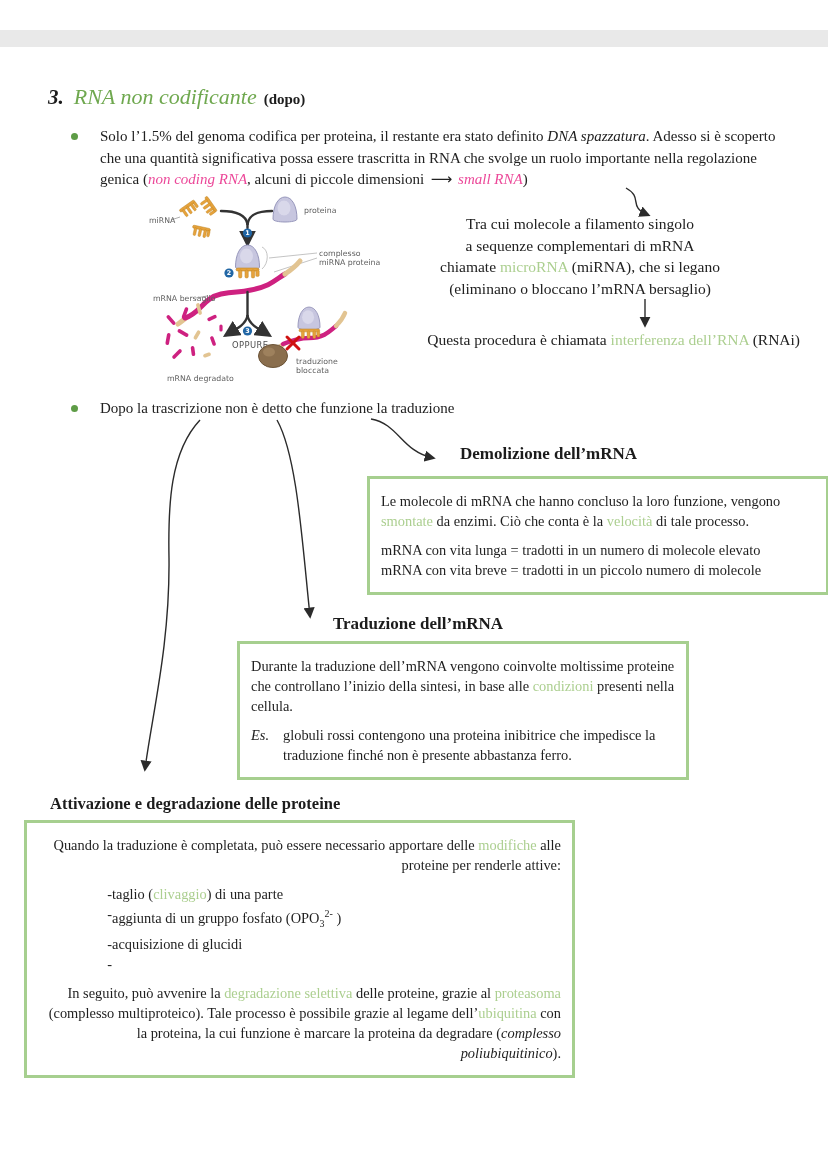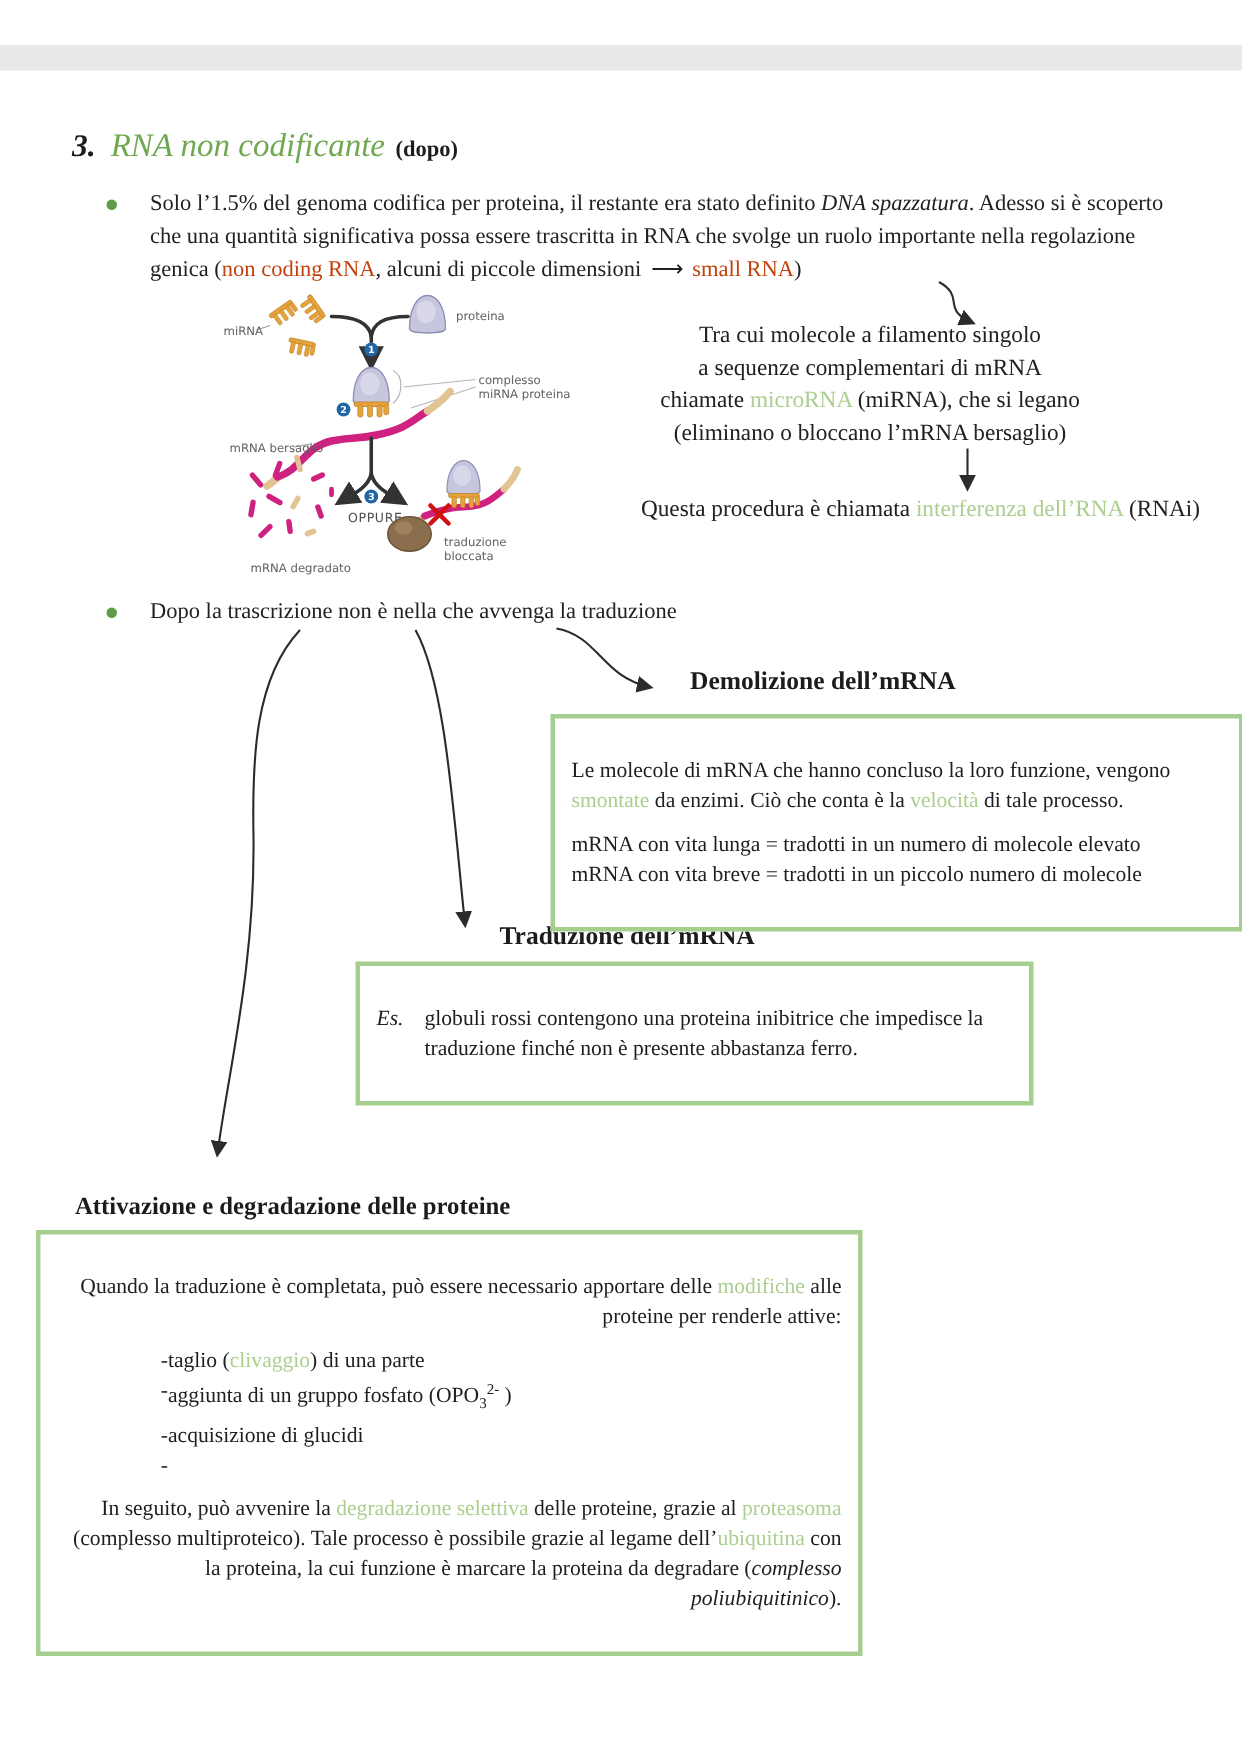--- a/index.html
+++ b/index.html
@@ -12,35 +12,35 @@
   .tnum{font-style:italic;font-weight:bold;font-size:21px;color:#1d1d1d;margin-right:10px;}
   .tmain{font-style:italic;font-size:22px;color:#6fa84f;}
   .tsub{font-weight:bold;font-size:15px;color:#1d1d1d;margin-left:7px;}
   
   .dot{width:7px;height:7px;border-radius:50%;background:#5e9c46;}
   .para{font-size:15px;line-height:21.5px;}
   .b1{left:100px;top:126px;width:696px;}
   .b2{left:100px;top:398px;width:600px;}
   
   .g{color:#accf90;}
-  .gi{color:#c2410c;}
+  .gi{color:#ec4899;font-style:italic;}
   .i{font-style:italic;}
   .sub{vertical-align:sub;font-size:10px;}
   .sup{vertical-align:super;font-size:10px;}
   .arr{font-family:"DejaVu Sans",sans-serif;letter-spacing:-1px;padding:0 3px;}
   
   .mirna{top:213px;right:28px;width:440px;text-align:center;font-size:15.5px;line-height:21.5px;}
   .rnai{top:331px;right:28px;width:540px;text-align:right;font-size:15.5px;}
   
   .shead{font-weight:bold;font-size:17px;color:#1c1c1c;white-space:nowrap;}
   .h-dem{left:460px;top:444px;}
   .h-tra{left:333px;top:614px;}
   .h-att{left:50px;top:794px;font-size:16.5px;}
   
-  .box{border:3px solid #a6cf8f;background:#fff;padding:25px 11px;font-size:14.4px;line-height:20px;color:#1e1e1e;}
+  .box{border:3px solid #a6cf8f;background:#fff;padding:12px 11px;font-size:14.4px;line-height:20px;color:#1e1e1e;}
   .box-dem{left:367px;top:476px;width:434px;}
   .box-tra{left:237px;top:641px;width:424px;}
   .box-att{left:24px;top:820px;width:523px;text-align:right;}
   .box p{margin:0 0 9px 0;}
   .box p:last-child{margin-bottom:0;}
   .tightlines div{margin:0;}
   .eswrap{display:flex;margin-top:0;}
   .eslabel{font-style:italic;width:32px;flex:0 0 32px;}
   .estext{flex:1;}
   .list{margin:9px 0 9px 46px;}
@@ -168,35 +168,36 @@
   <div class="abs mirna">
     <div><span>Tra cui molecole a filamento singolo</span></div>
     <div><span>a sequenze complementari di mRNA</span></div>
     <div><span>chiamate </span><span class="g">microRNA</span><span> (miRNA), che si legano</span></div>
     <div><span>(eliminano o bloccano l’mRNA bersaglio)</span></div>
   </div>
 
   <div class="abs rnai"><span>Questa procedura è chiamata </span><span class="g">interferenza dell’RNA</span><span> (RNAi)</span></div>
 
   <div class="abs dot" style="left:71px;top:405px;"></div>
-  <div class="abs para b2">Dopo la trascrizione non è nella che avvenga la traduzione</div>
+  <div class="abs para b2">Dopo la trascrizione non è detto che funzione la traduzione</div>
 
   <div class="abs shead h-dem">Demolizione dell’mRNA</div>
   <div class="abs shead h-tra">Traduzione dell’mRNA</div>
   <div class="abs shead h-att">Attivazione e degradazione delle proteine</div>
 
   <div class="abs box box-dem">
     <p><span>Le molecole di mRNA che hanno concluso la loro funzione, vengono </span><span class="g">smontate</span><span> da enzimi. Ciò che conta è la </span><span class="g">velocità</span><span> di tale processo.</span></p>
     <div class="tightlines">
       <div>mRNA con vita lunga = tradotti in un numero di molecole elevato</div>
       <div>mRNA con vita breve = tradotti in un piccolo numero di molecole</div>
     </div>
   </div>
 
   <div class="abs box box-tra">
+    <p><span>Durante la traduzione dell’mRNA vengono coinvolte moltissime proteine che controllano l’inizio della sintesi, in base alle </span><span class="g">condizioni</span><span> presenti nella cellula.</span></p>
     <div class="eswrap">
       <span class="eslabel">Es.</span>
       <span class="estext">globuli rossi contengono una proteina inibitrice che impedisce la traduzione finché non è presente abbastanza ferro.</span>
     </div>
   </div>
 
   <div class="abs box box-att">
     <p><span>Quando la traduzione è completata, può essere necessario apportare delle </span><span class="g">modifiche</span><span> alle proteine per renderle attive:</span></p>
     <div class="list">
       <div class="litem">

